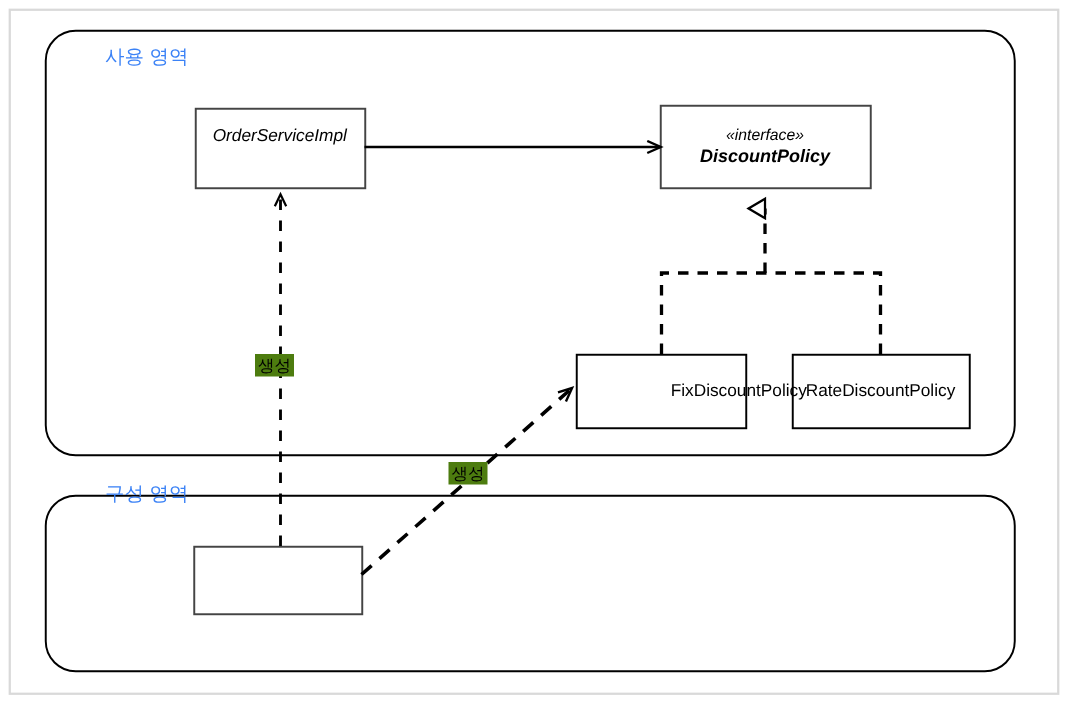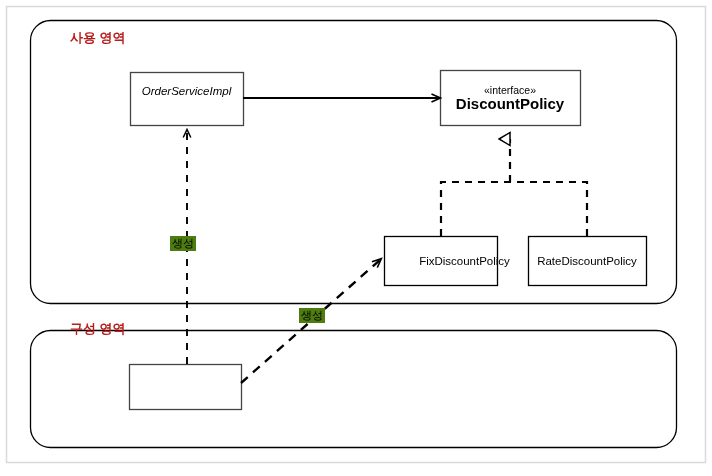--- a/index.html
+++ b/index.html
@@ -37,30 +37,30 @@
     font-size: 11.5px;
     line-height: 14px;
     white-space: nowrap;
   }
   .cls-stereotype {
     font-size: 10.5px;
     line-height: 13px;
     white-space: nowrap;
   }
   .cls-name-bold {
-    font-size: 15px;
+    font-size: 12px;
     font-weight: bold;
     line-height: 14px;
     white-space: nowrap;
   }
   .group-title {
     position: absolute;
     font-size: 13px;
-    font-weight: bold;
-    color: #b91c1c;
+    font-weight: normal;
+    color: #3b82f6;
     white-space: nowrap;
     text-align: center;
   }
   .edge-label {
     position: absolute;
     font-size: 11px;
     color: #000000;
     background: #4d7c0f;
     padding: 0 2px;
     white-space: nowrap;
@@ -116,26 +116,26 @@
   </svg>
 
   <div class="group-title" style="left:70px; top:29px;">사용 영역</div>
 
   <div class="group-title" style="left:70px; top:320px;">구성 영역</div>
 
   <div class="node-label" style="left:130px; top:64px; width:113px; height:53px;font-style:italic;">
     <span class="cls-name">OrderServiceImpl</span>
   </div>
 
-  <div class="node-label" style="left:440px; top:70px; width:140px; height:55px;">
+  <div class="node-label" style="left:440px; top:70px; width:140px; height:55px;font-style:italic;">
     <span class="cls-stereotype">«interface»</span>
     <span class="cls-name-bold">DiscountPolicy</span>
   </div>
 
-  <div class="node-label" style="left:372px; top:236px; width:113px; height:49px;padding-left:36px;">
+  <div class="node-label" style="left:400px; top:236px; width:113px; height:49px;padding-left:36px;">
     <span class="cls-name">FixDiscountPolicy</span>
   </div>
 
   <div class="node-label" style="left:528px; top:236px; width:118px; height:49px;align-items:center;">
     <span class="cls-name">RateDiscountPolicy</span>
   </div>
 
 
   <div class="edge-label" style="left:170px; top:236px;">생성</div>
 

